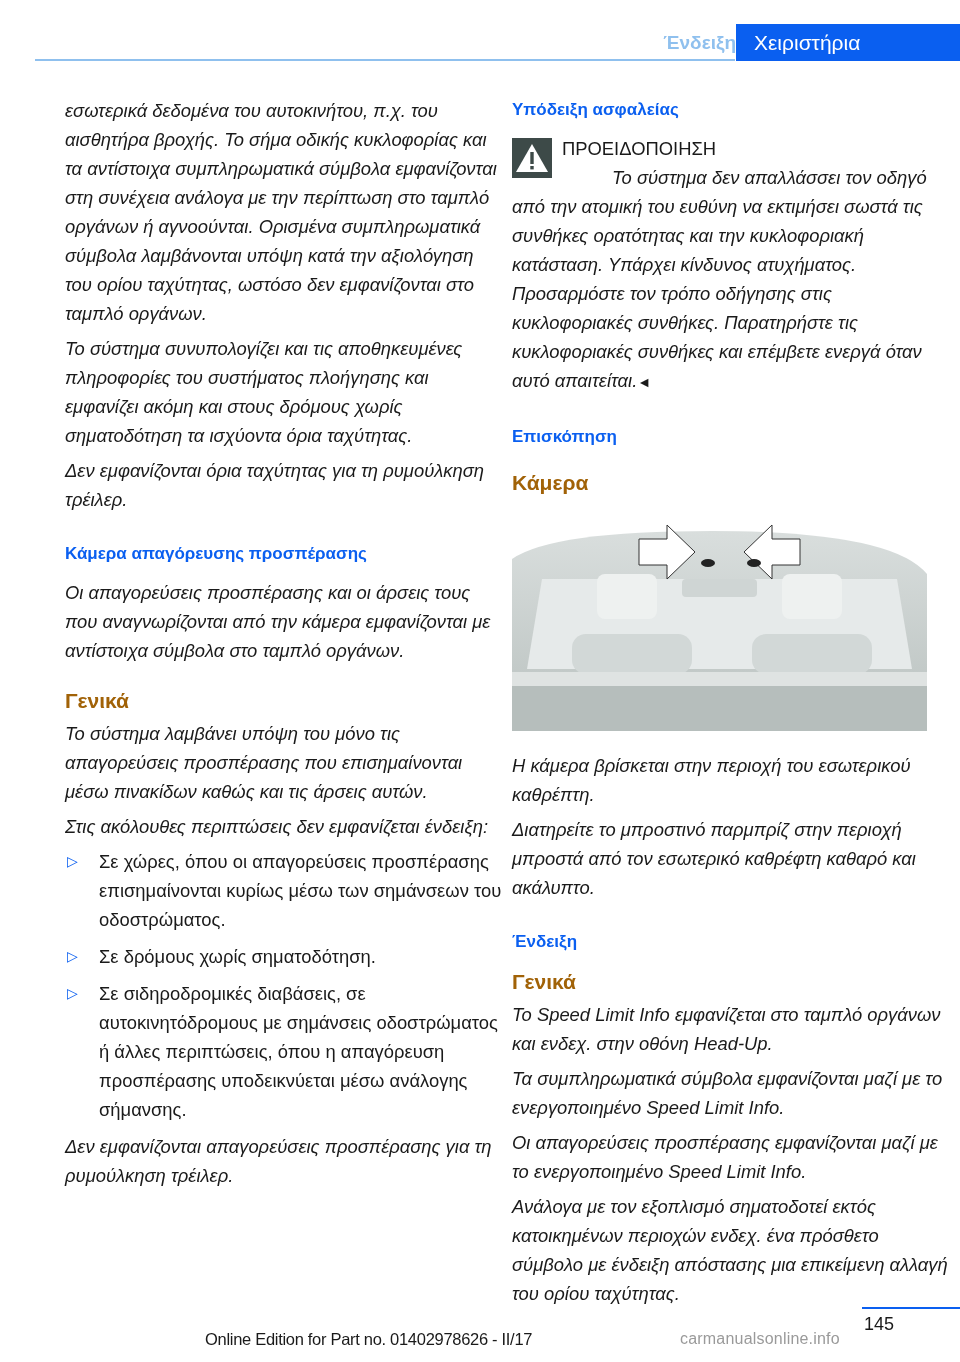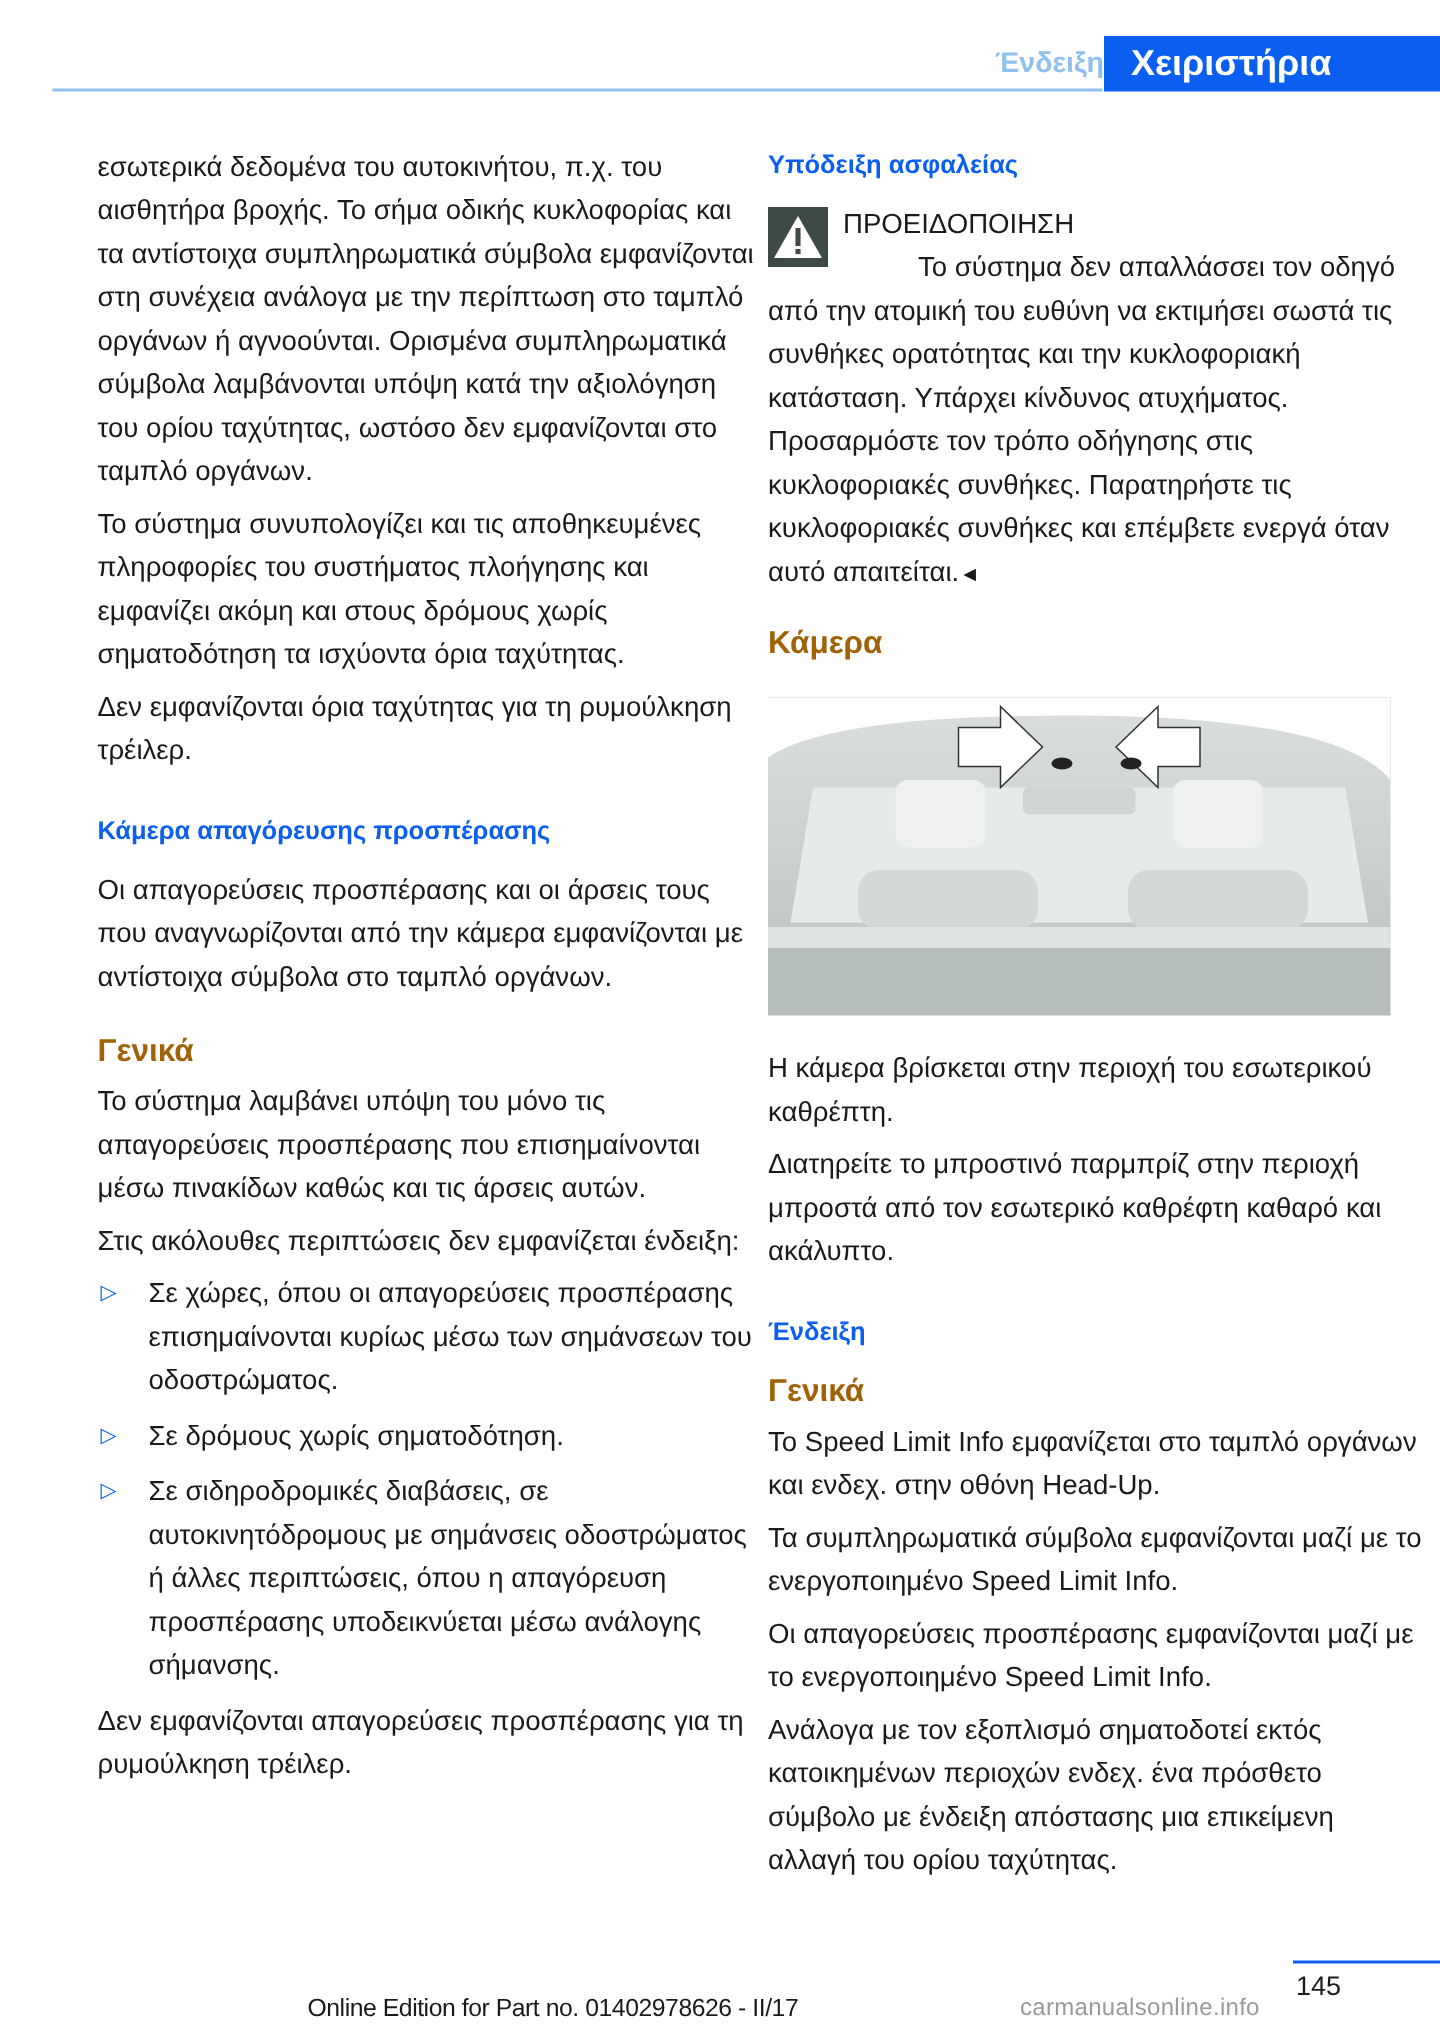--- a/index.html
+++ b/index.html
@@ -2,25 +2,25 @@
 <html><head>
 <meta charset="utf-8">
 <style>
   html, body { margin:0; padding:0; background:#ffffff; }
   body { width:960px; height:1362px; position:relative; overflow:hidden;
          font-family:"Liberation Sans", sans-serif; color:#1a1a1a; }
   .header-line { position:absolute; left:35px; top:59px; width:700px; height:2px; background:#8fc0ee; }
   .tab-inactive { position:absolute; left:600px; top:24px; width:136px; height:37px;
                   color:#8fc0ee; font-weight:bold; font-size:19px; text-align:right; line-height:37px; padding-right:0; }
   .tab-active { position:absolute; left:736px; top:24px; width:224px; height:37px; background:#0a5ff0;
-                color:#fff; font-weight:bold; font-size:24px; line-height:37px; padding-left:18px; box-sizing:border-box; }
+                color:#fff; font-weight:normal; font-size:21px; line-height:37px; padding-left:18px; box-sizing:border-box; }
   .col { position:absolute; width:440px; font-size:18.4px; line-height:29px; }
   .col-left { left:65px; top:96px; }
   .col-right { left:512px; top:96px; }
-  p { margin:0 0 6px 0; }
+  p { margin:0 0 6px 0;font-style:italic; }
   .h2 { color:#0a5ff0; font-weight:bold; font-size:17px; line-height:28px; margin:26px 0 10px 0; }
   .h3 { color:#a16207; font-weight:bold; font-size:21px; line-height:28px; margin:12px 0 4px 0; }
   ul.bullets { list-style:none; margin:0 0 6px 0; padding:0; }
   ul.bullets li { position:relative; padding-left:34px; margin-bottom:8px; }
   .bullet-icon { position:absolute; left:2px; top:0; color:#0a5ff0; font-size:14px; }
   .warn-wrap { position:relative; }
   .warn-icon { float:left; width:40px; height:40px; background:#3d4a48; margin:4px 10px 0 0;
                display:flex; align-items:center; justify-content:center; }
   .camera-figure { width:415px; height:212px; margin:22px 0 20px 0; background:#c9cfce; position:relative; overflow:hidden; }
   .footer-line { position:absolute; left:862px; top:1307px; width:98px; height:2px; background:#0a5ff0; }
@@ -67,20 +67,21 @@
     <div class="warn-icon">
       <svg width="34" height="32" viewBox="0 0 34 32">
         <polygon points="17,2 33,30 1,30" fill="#ffffff"></polygon>
         <rect x="15.3" y="10" width="3.4" height="12" fill="#3d4a48"></rect>
         <rect x="15.3" y="24" width="3.4" height="3.4" fill="#3d4a48"></rect>
       </svg>
     </div>
     <div style="padding-left:24px">ΠΡΟΕΙΔΟΠΟΙΗΣΗ</div>
     <p><span style="padding-left:50px">Το σύστημα δεν απαλλάσσει τον οδηγό από την ατομική του ευθύνη να εκτιμήσει σωστά τις συνθήκες ορατότητας και την κυκλοφοριακή κατάσταση. Υπάρχει κίνδυνος ατυχήματος. Προσαρμόστε τον τρόπο οδήγησης στις κυκλοφοριακές συνθήκες. Παρατηρήστε τις κυκλοφοριακές συνθήκες και επέμβετε ενεργά όταν αυτό απαιτείται.</span><span style="font-size:14px">◄</span></p>
   </div>
+  <div class="h2">Επισκόπηση</div>
   <div class="h3" style="margin-top:18px">Κάμερα</div>
   <div class="camera-figure">
     <svg width="415" height="212" viewBox="0 0 415 212">
       <defs>
         <linearGradient id="g1" x1="0" y1="0" x2="0" y2="1">
           <stop offset="0" stop-color="#d9dedd"></stop>
             <stop offset="1" stop-color="#b9c1bf"></stop>
         </linearGradient>
       </defs>
       <rect x="0" y="0" width="415" height="212" fill="#ffffff"></rect>

